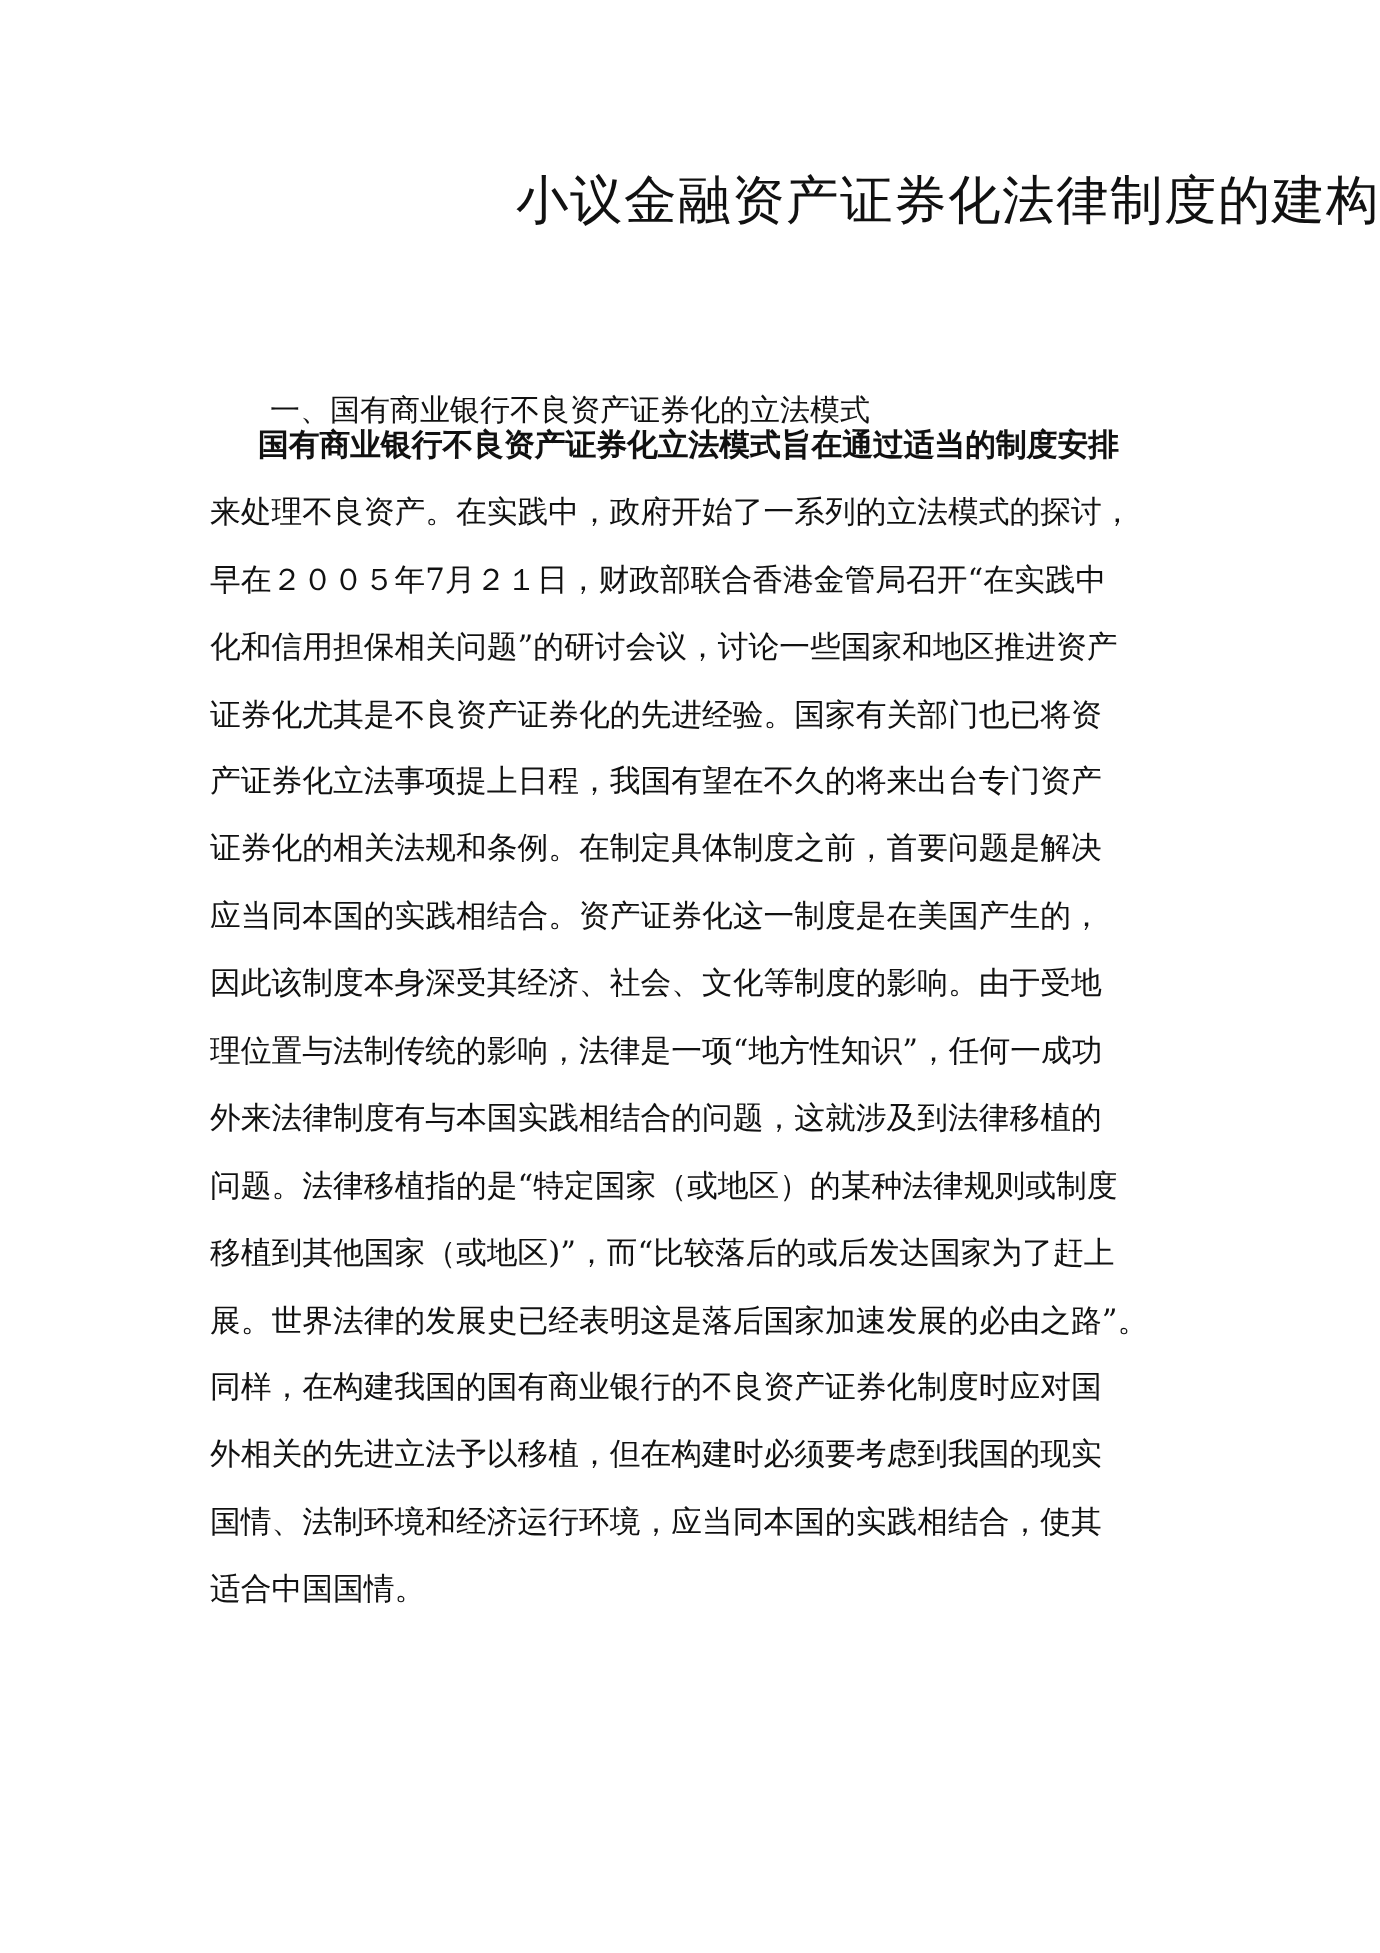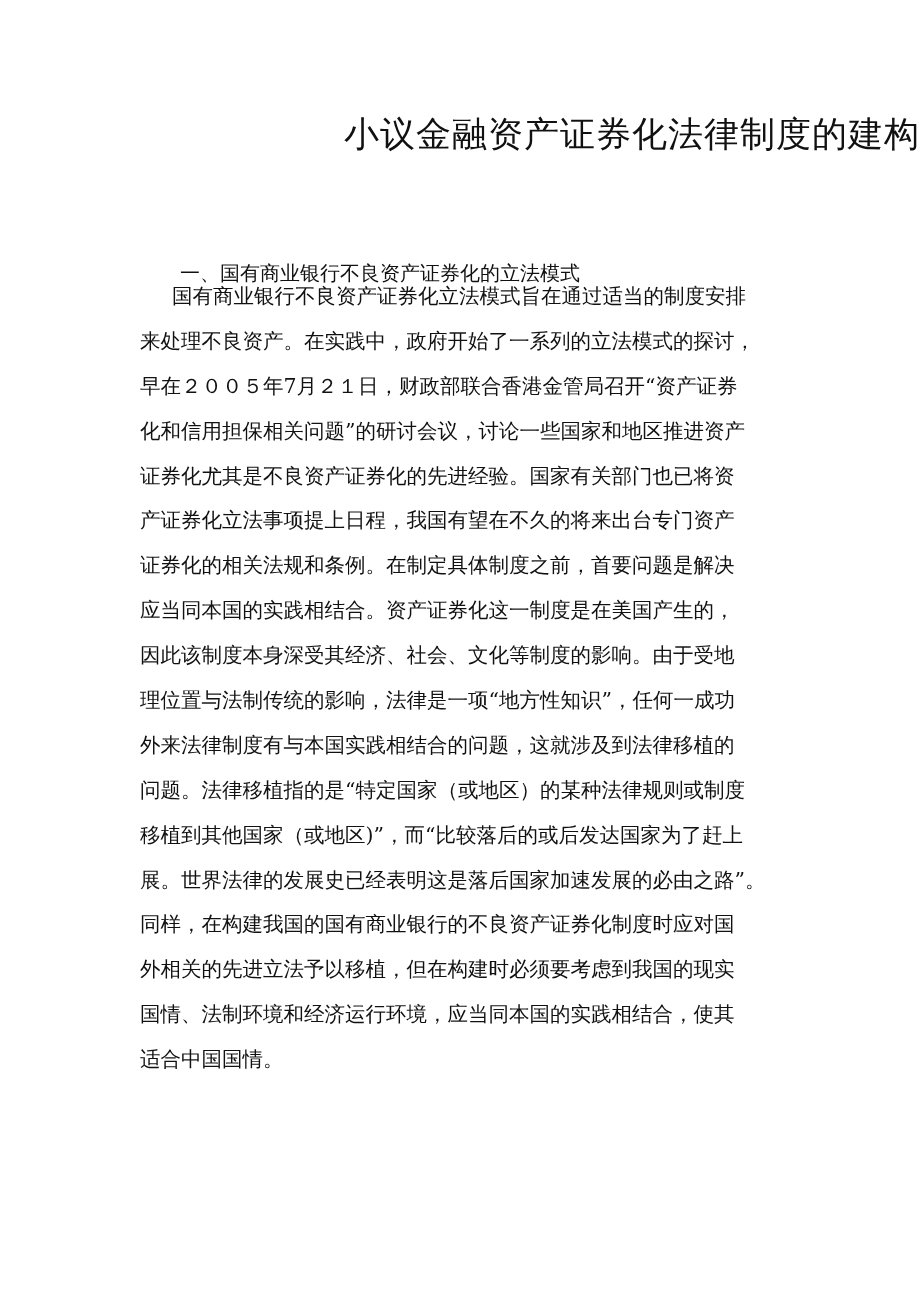--- a/index.html
+++ b/index.html
@@ -3,32 +3,32 @@
 <meta charset="utf-8">
 <style>
   html, body { margin: 0; padding: 0; background: #ffffff; }
   body { width: 920px; height: 1302px; position: relative; overflow: hidden;
          font-family: "DejaVu Serif", "Liberation Serif", serif; color: #111111; }
   .title { position: absolute; left: 0; width: 920px; top: 112px; text-align: right;
            font-size: 35px; letter-spacing: 1px; line-height: 44px; }
   .heading { position: absolute; left: 180px; top: 230px; font-size: 20px; line-height: 30px; margin-top: 28px; }
   .body { position: absolute; left: 140px; top: 281px; width: 650px; }
   .line { height: 44.9px; line-height: 30px; font-size: 20.5px; white-space: nowrap; }
-  .line.indent { padding-left: 32px; }
+  .line.indent { padding-left: 32px; font-weight: bold; }
 </style>
 </head>
 <body>
 
 <div>
   <div class="title">小议金融资产证券化法律制度的建构</div>
   <div class="heading">一、国有商业银行不良资产证券化的立法模式</div>
   <div class="body">
     <div class="line indent">国有商业银行不良资产证券化立法模式旨在通过适当的制度安排</div>
     <div class="line">来处理不良资产。在实践中，政府开始了一系列的立法模式的探讨，</div>
-    <div class="line">早在２００５年7月２１日，财政部联合香港金管局召开“资产证券</div>
+    <div class="line">早在２００５年7月２１日，财政部联合香港金管局召开“在实践中</div>
     <div class="line">化和信用担保相关问题”的研讨会议，讨论一些国家和地区推进资产</div>
     <div class="line">证券化尤其是不良资产证券化的先进经验。国家有关部门也已将资</div>
     <div class="line">产证券化立法事项提上日程，我国有望在不久的将来出台专门资产</div>
     <div class="line">证券化的相关法规和条例。在制定具体制度之前，首要问题是解决</div>
     <div class="line">应当同本国的实践相结合。资产证券化这一制度是在美国产生的，</div>
     <div class="line">因此该制度本身深受其经济、社会、文化等制度的影响。由于受地</div>
     <div class="line">理位置与法制传统的影响，法律是一项“地方性知识”，任何一成功</div>
     <div class="line">外来法律制度有与本国实践相结合的问题，这就涉及到法律移植的</div>
     <div class="line">问题。法律移植指的是“特定国家（或地区）的某种法律规则或制度</div>
     <div class="line">移植到其他国家（或地区)”，而“比较落后的或后发达国家为了赶上</div>

